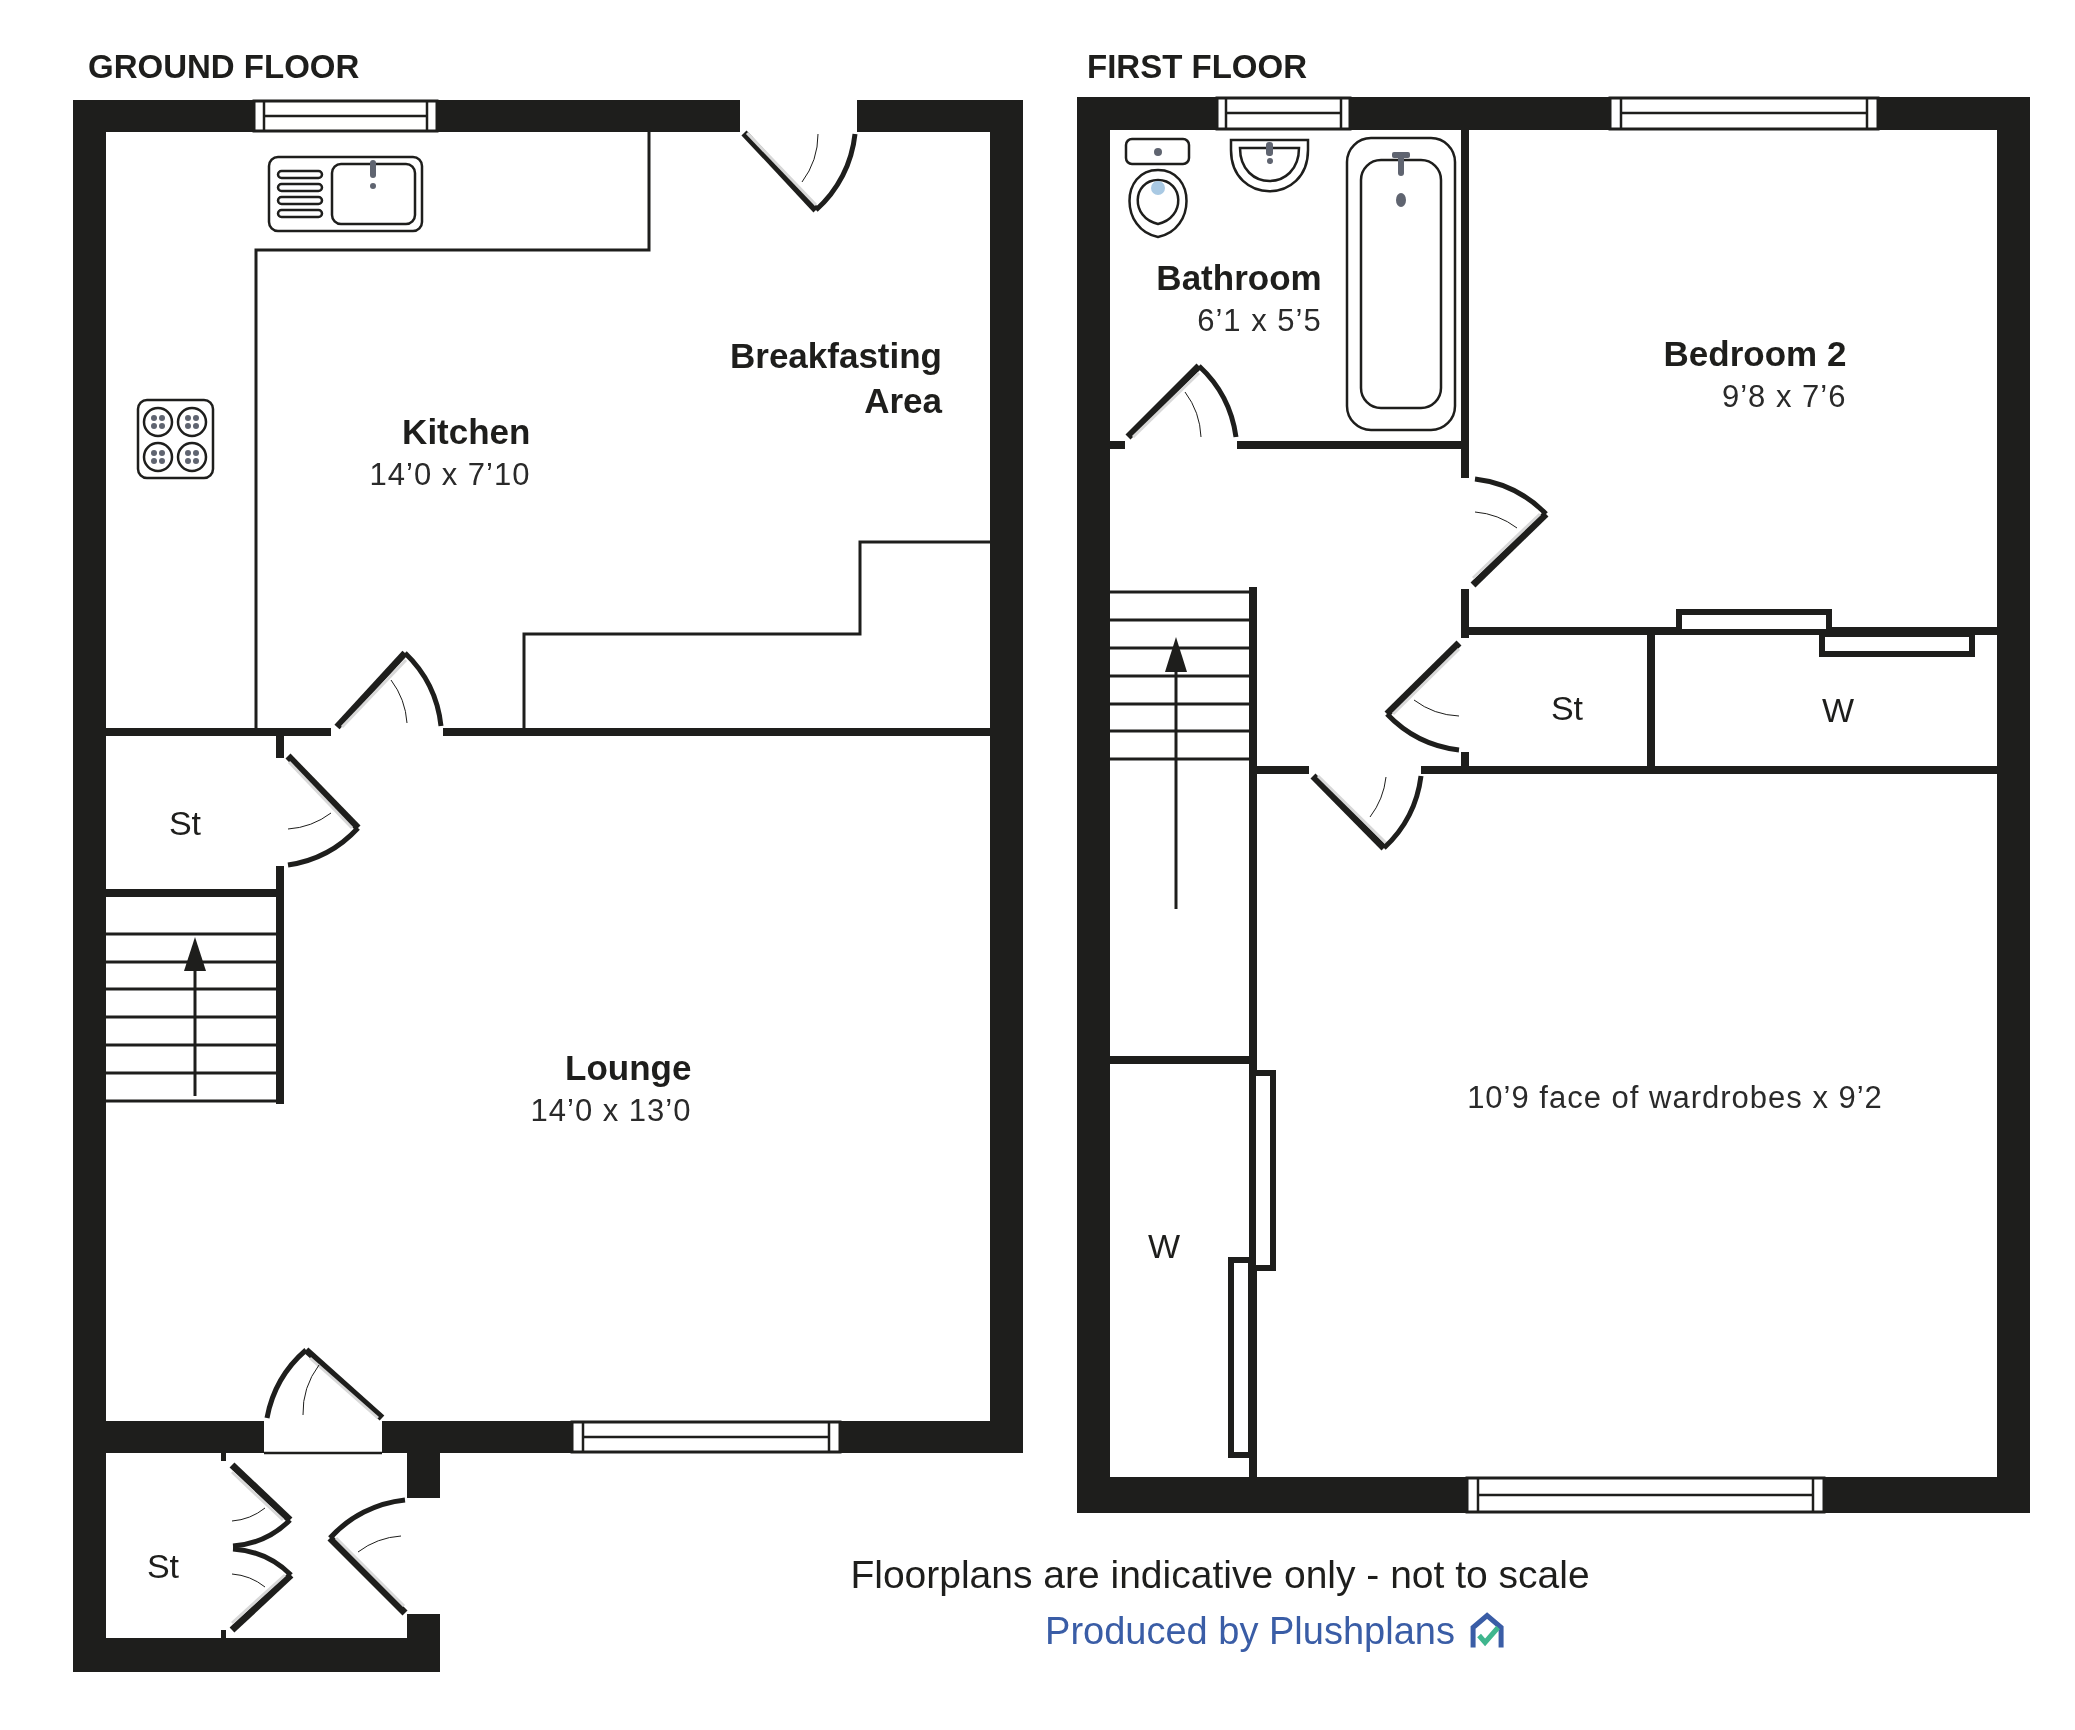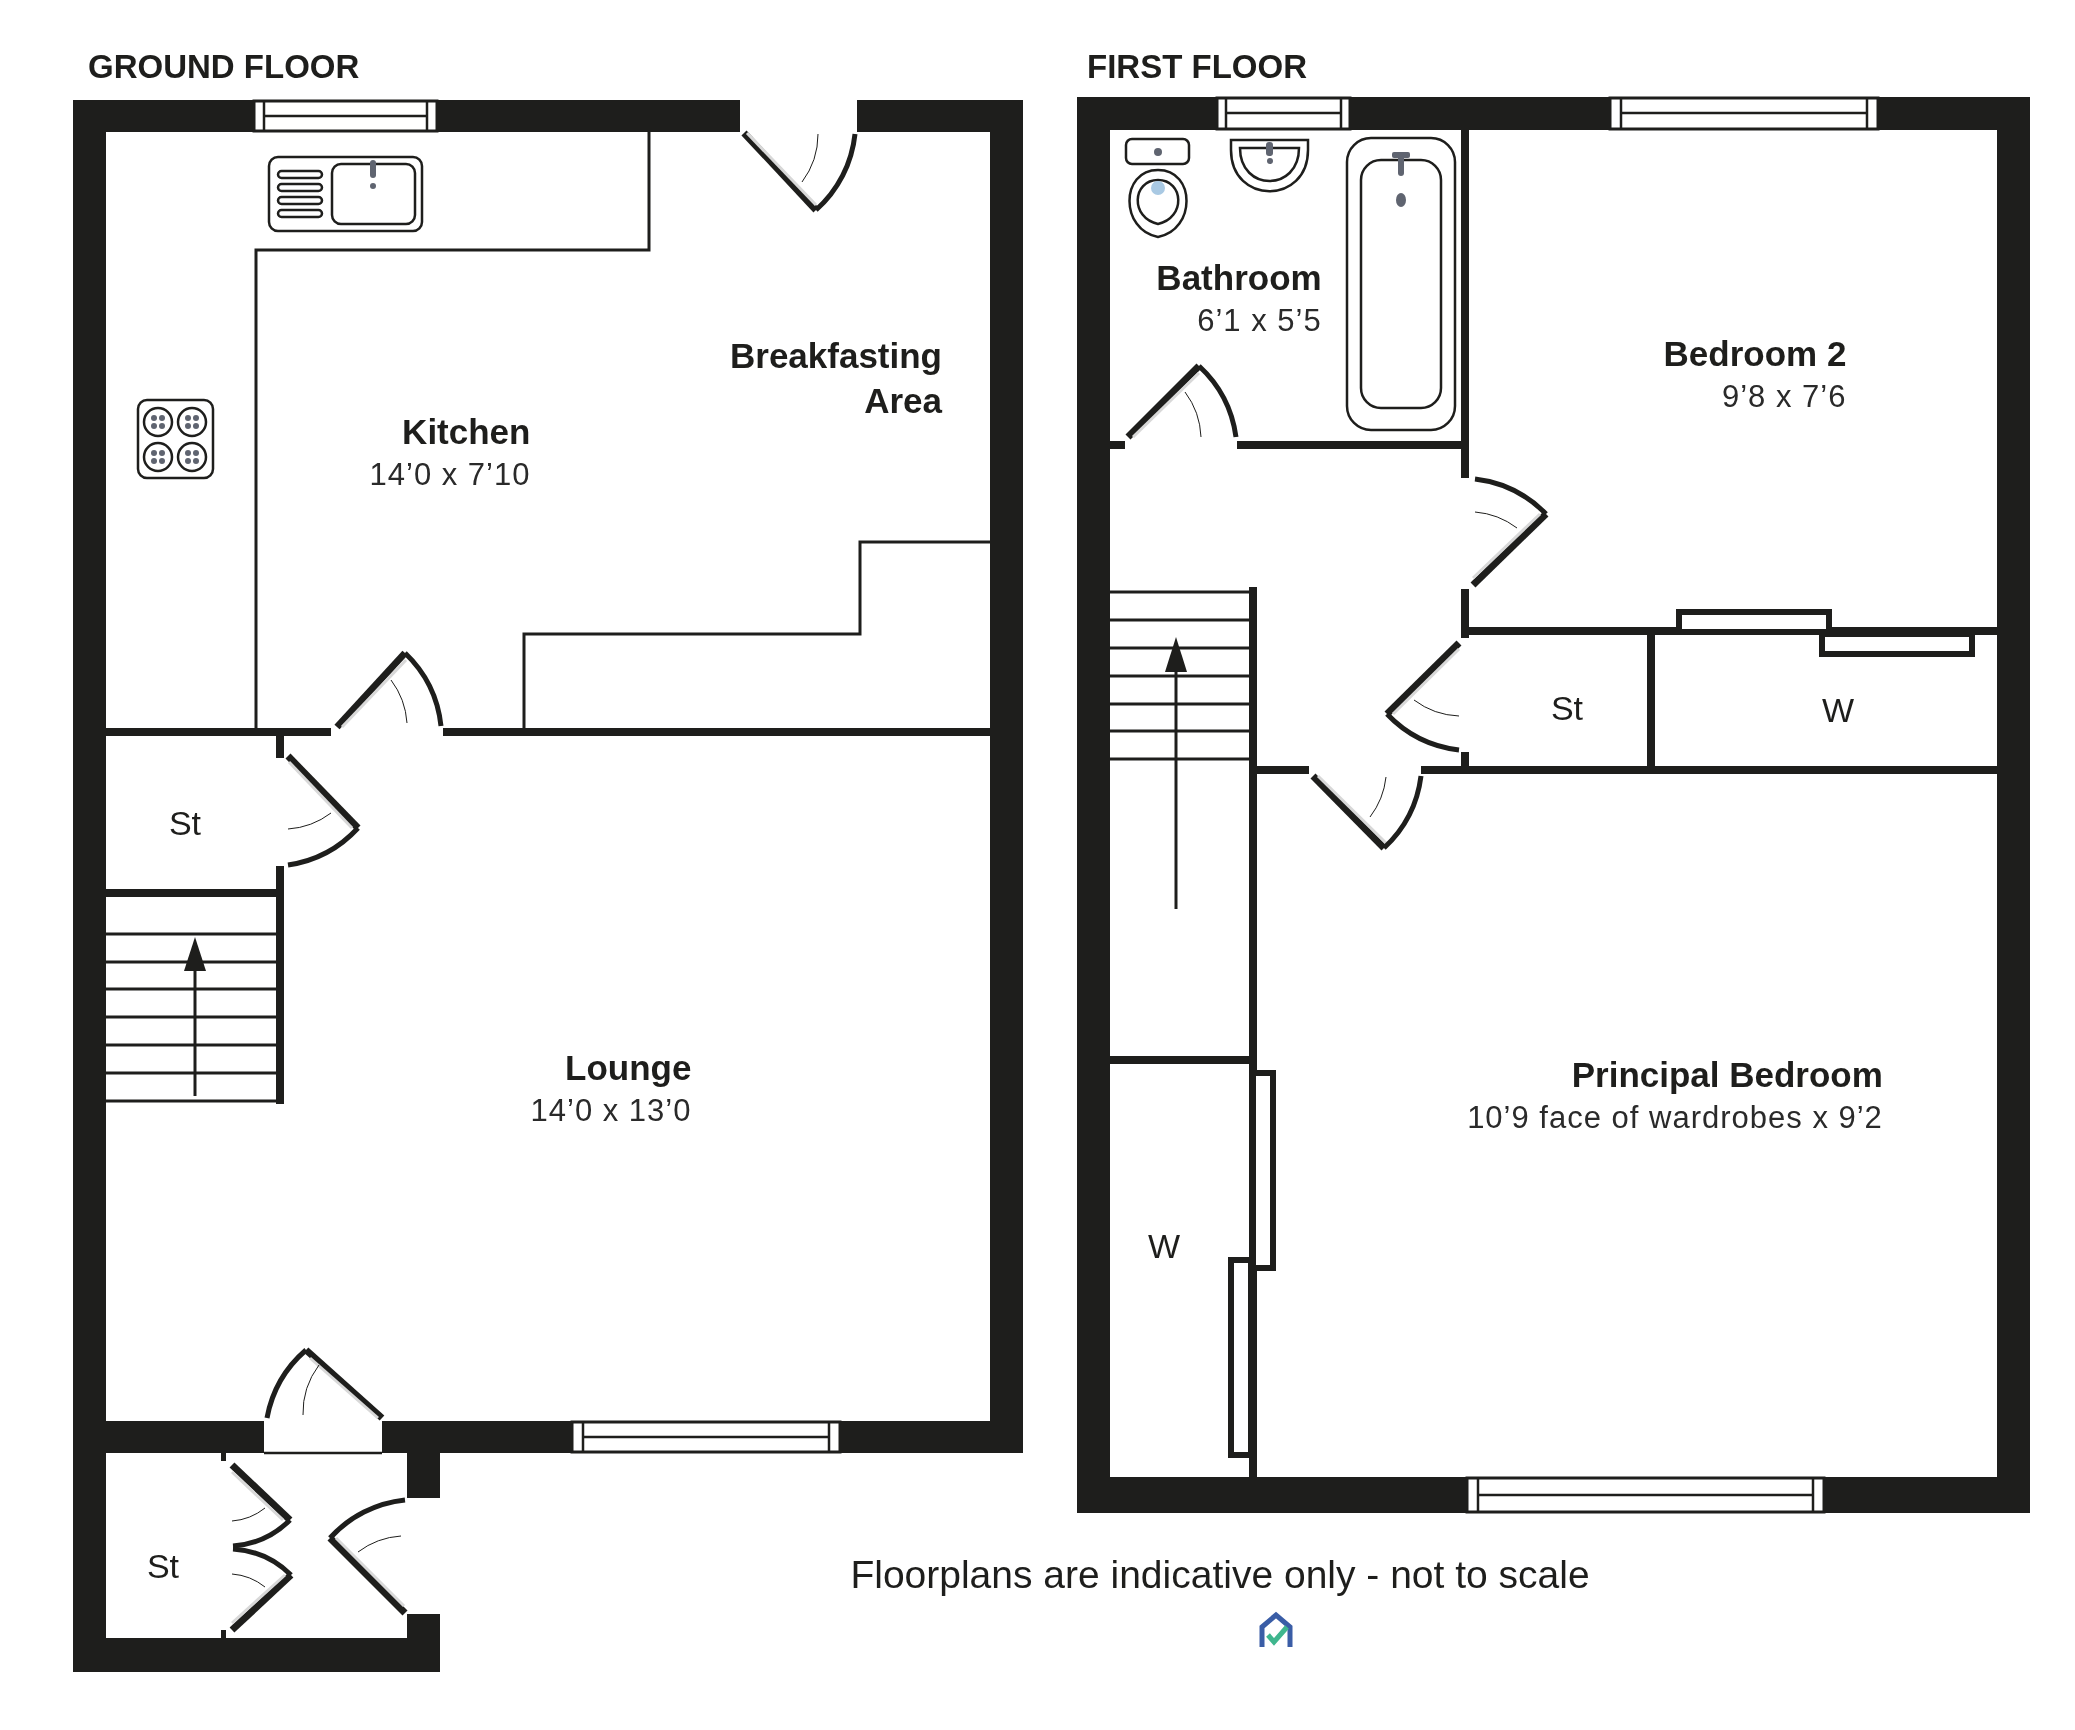--- a/index.html
+++ b/index.html
@@ -296,26 +296,26 @@
 
 <div class="lbl" style="left:1239px; top:298px;">
   <span class="room-name">Bathroom</span>
   <span class="room-dim">6’1 x 5’5</span>
 </div>
 <div class="lbl" style="left:1755px; top:374px;">
   <span class="room-name">Bedroom 2</span>
   <span class="room-dim">9’8 x 7’6</span>
 </div>
 <div class="lbl" style="left:1675px; top:1095px;">
-  <span class="room-name">Principal Bedroom</span>
   <span class="room-dim">10’9 face of wardrobes x 9’2</span>
 </div>
 <div class="lbl code" style="left:1567px; top:709px;">St</div>
 <div class="lbl code" style="left:1838px; top:711px;">W</div>
 <div class="lbl code" style="left:1164px; top:1247px;">W</div>
 
 <div class="disclaimer">Floorplans are indicative only - not to scale</div>
 <div class="credit">
+  <span>Produced by Plushplans</span>
   <svg viewBox="0 0 40 40">
     <path d="M6 36 L6 16 L20 4 L34 16 L34 36" fill="none" stroke="#3a5da6" stroke-width="5" stroke-linejoin="miter"></path>
     <path d="M12 24 L18 31 L31 16" fill="none" stroke="#3fb68e" stroke-width="5"></path>
   </svg>
 </div>
 
 </body></html>

